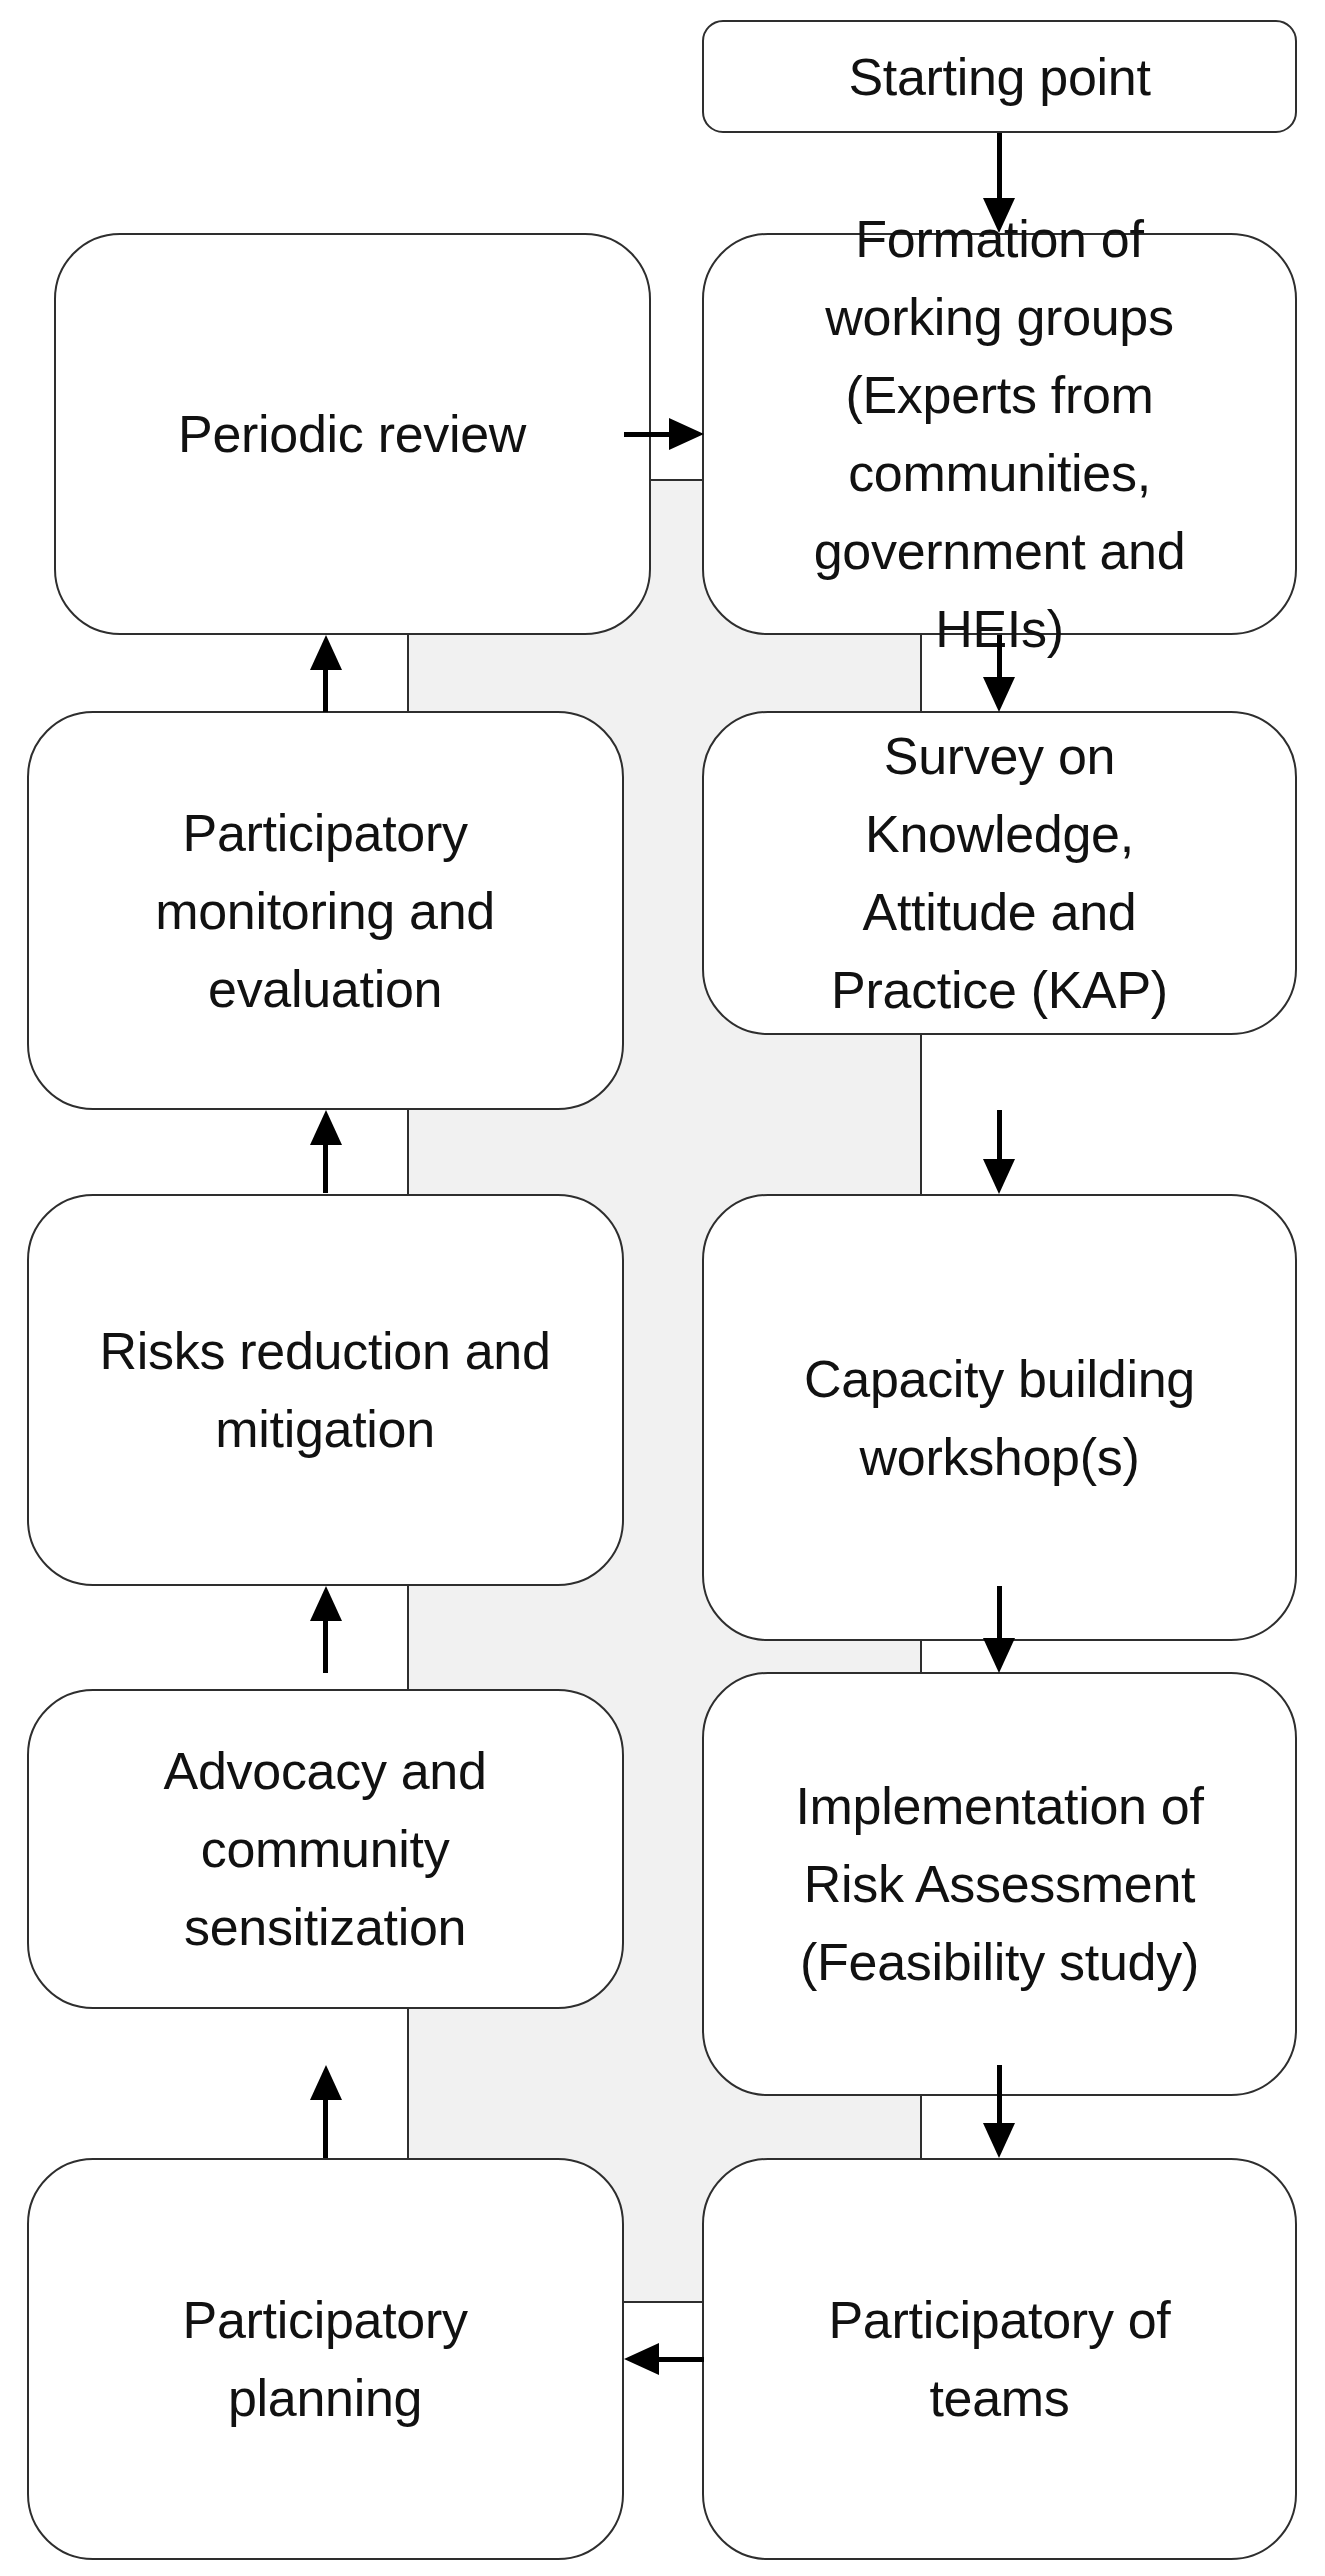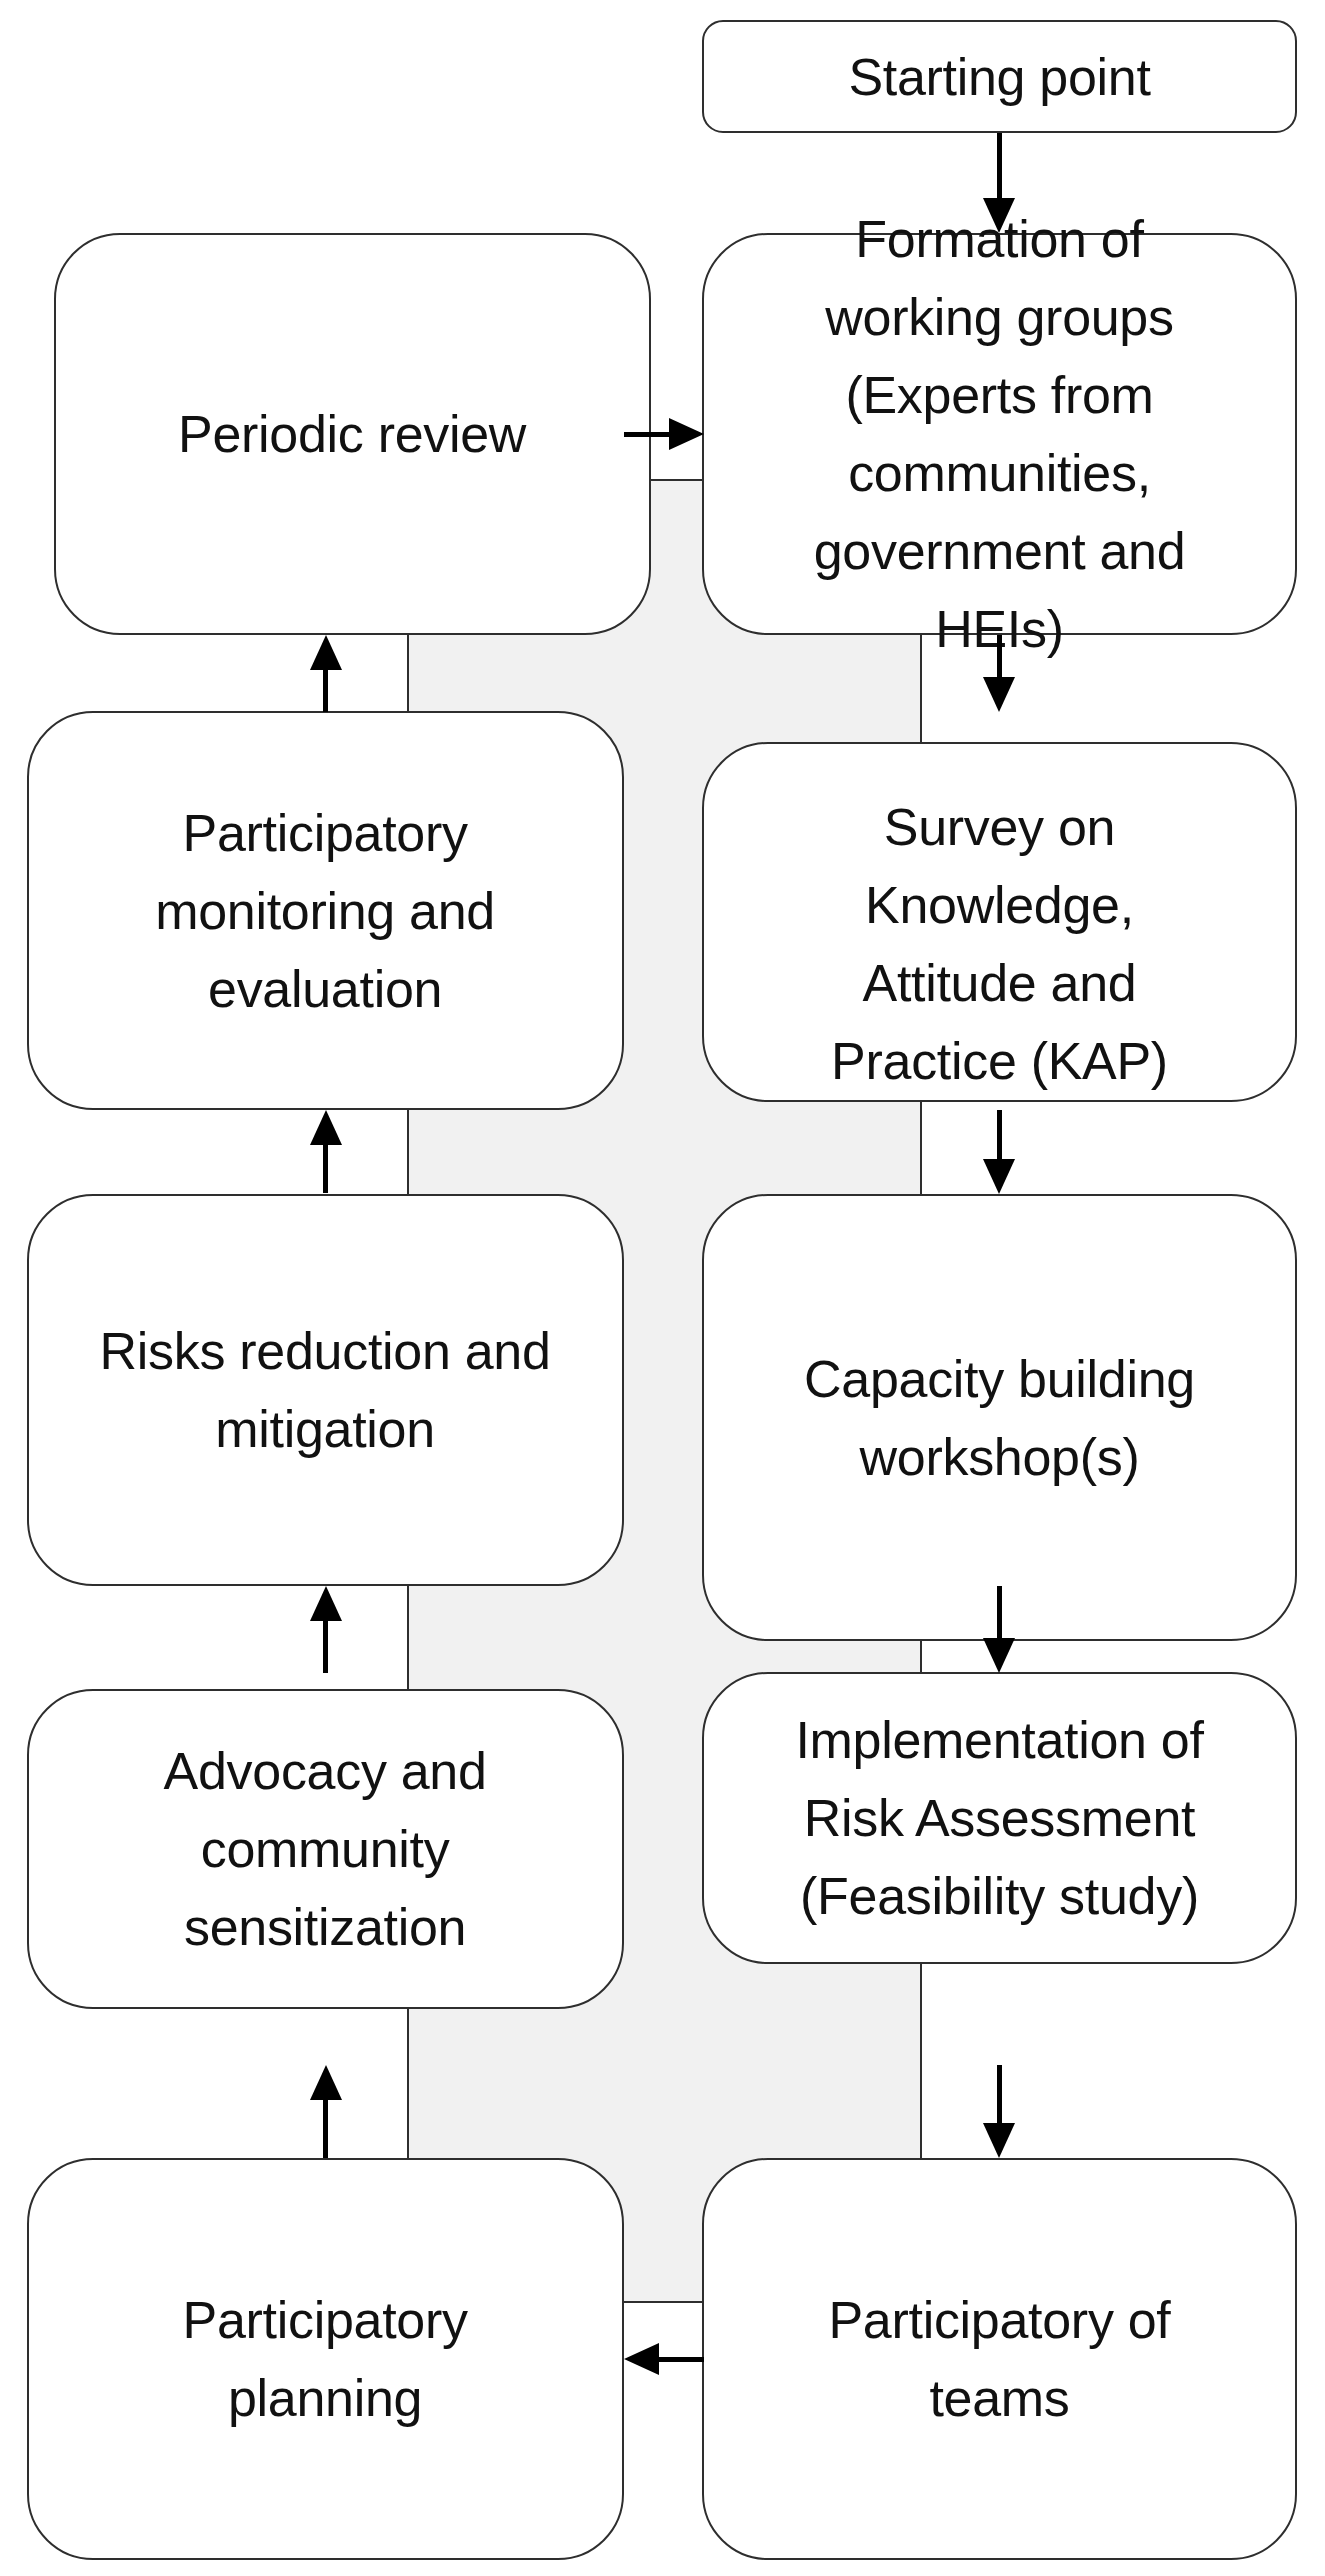--- a/index.html
+++ b/index.html
@@ -61,33 +61,33 @@
 
   <div class="node col-right" style="top:233px; height:402px;">
     <span>Formation of
 working groups
 (Experts from
 communities,
 government and
 HEIs)</span>
   </div>
 
-  <div class="node col-right" style="top:742px; height:360px;align-items:flex-end;">
+  <div class="node col-right" style="top:711px; height:324px;">
     <span>Survey on
 Knowledge,
 Attitude and
 Practice (KAP)</span>
   </div>
 
   <div class="node col-right" style="top:1194px; height:447px;">
     <span>Capacity building
 workshop(s)</span>
   </div>
 
-  <div class="node col-right" style="top:1672px; height:292px;">
+  <div class="node col-right" style="top:1672px; height:424px;">
     <span>Implementation of
 Risk Assessment
 (Feasibility study)</span>
   </div>
 
   <div class="node col-right" style="top:2158px; height:402px;">
     <span>Participatory of
 teams</span>
   </div>
 

